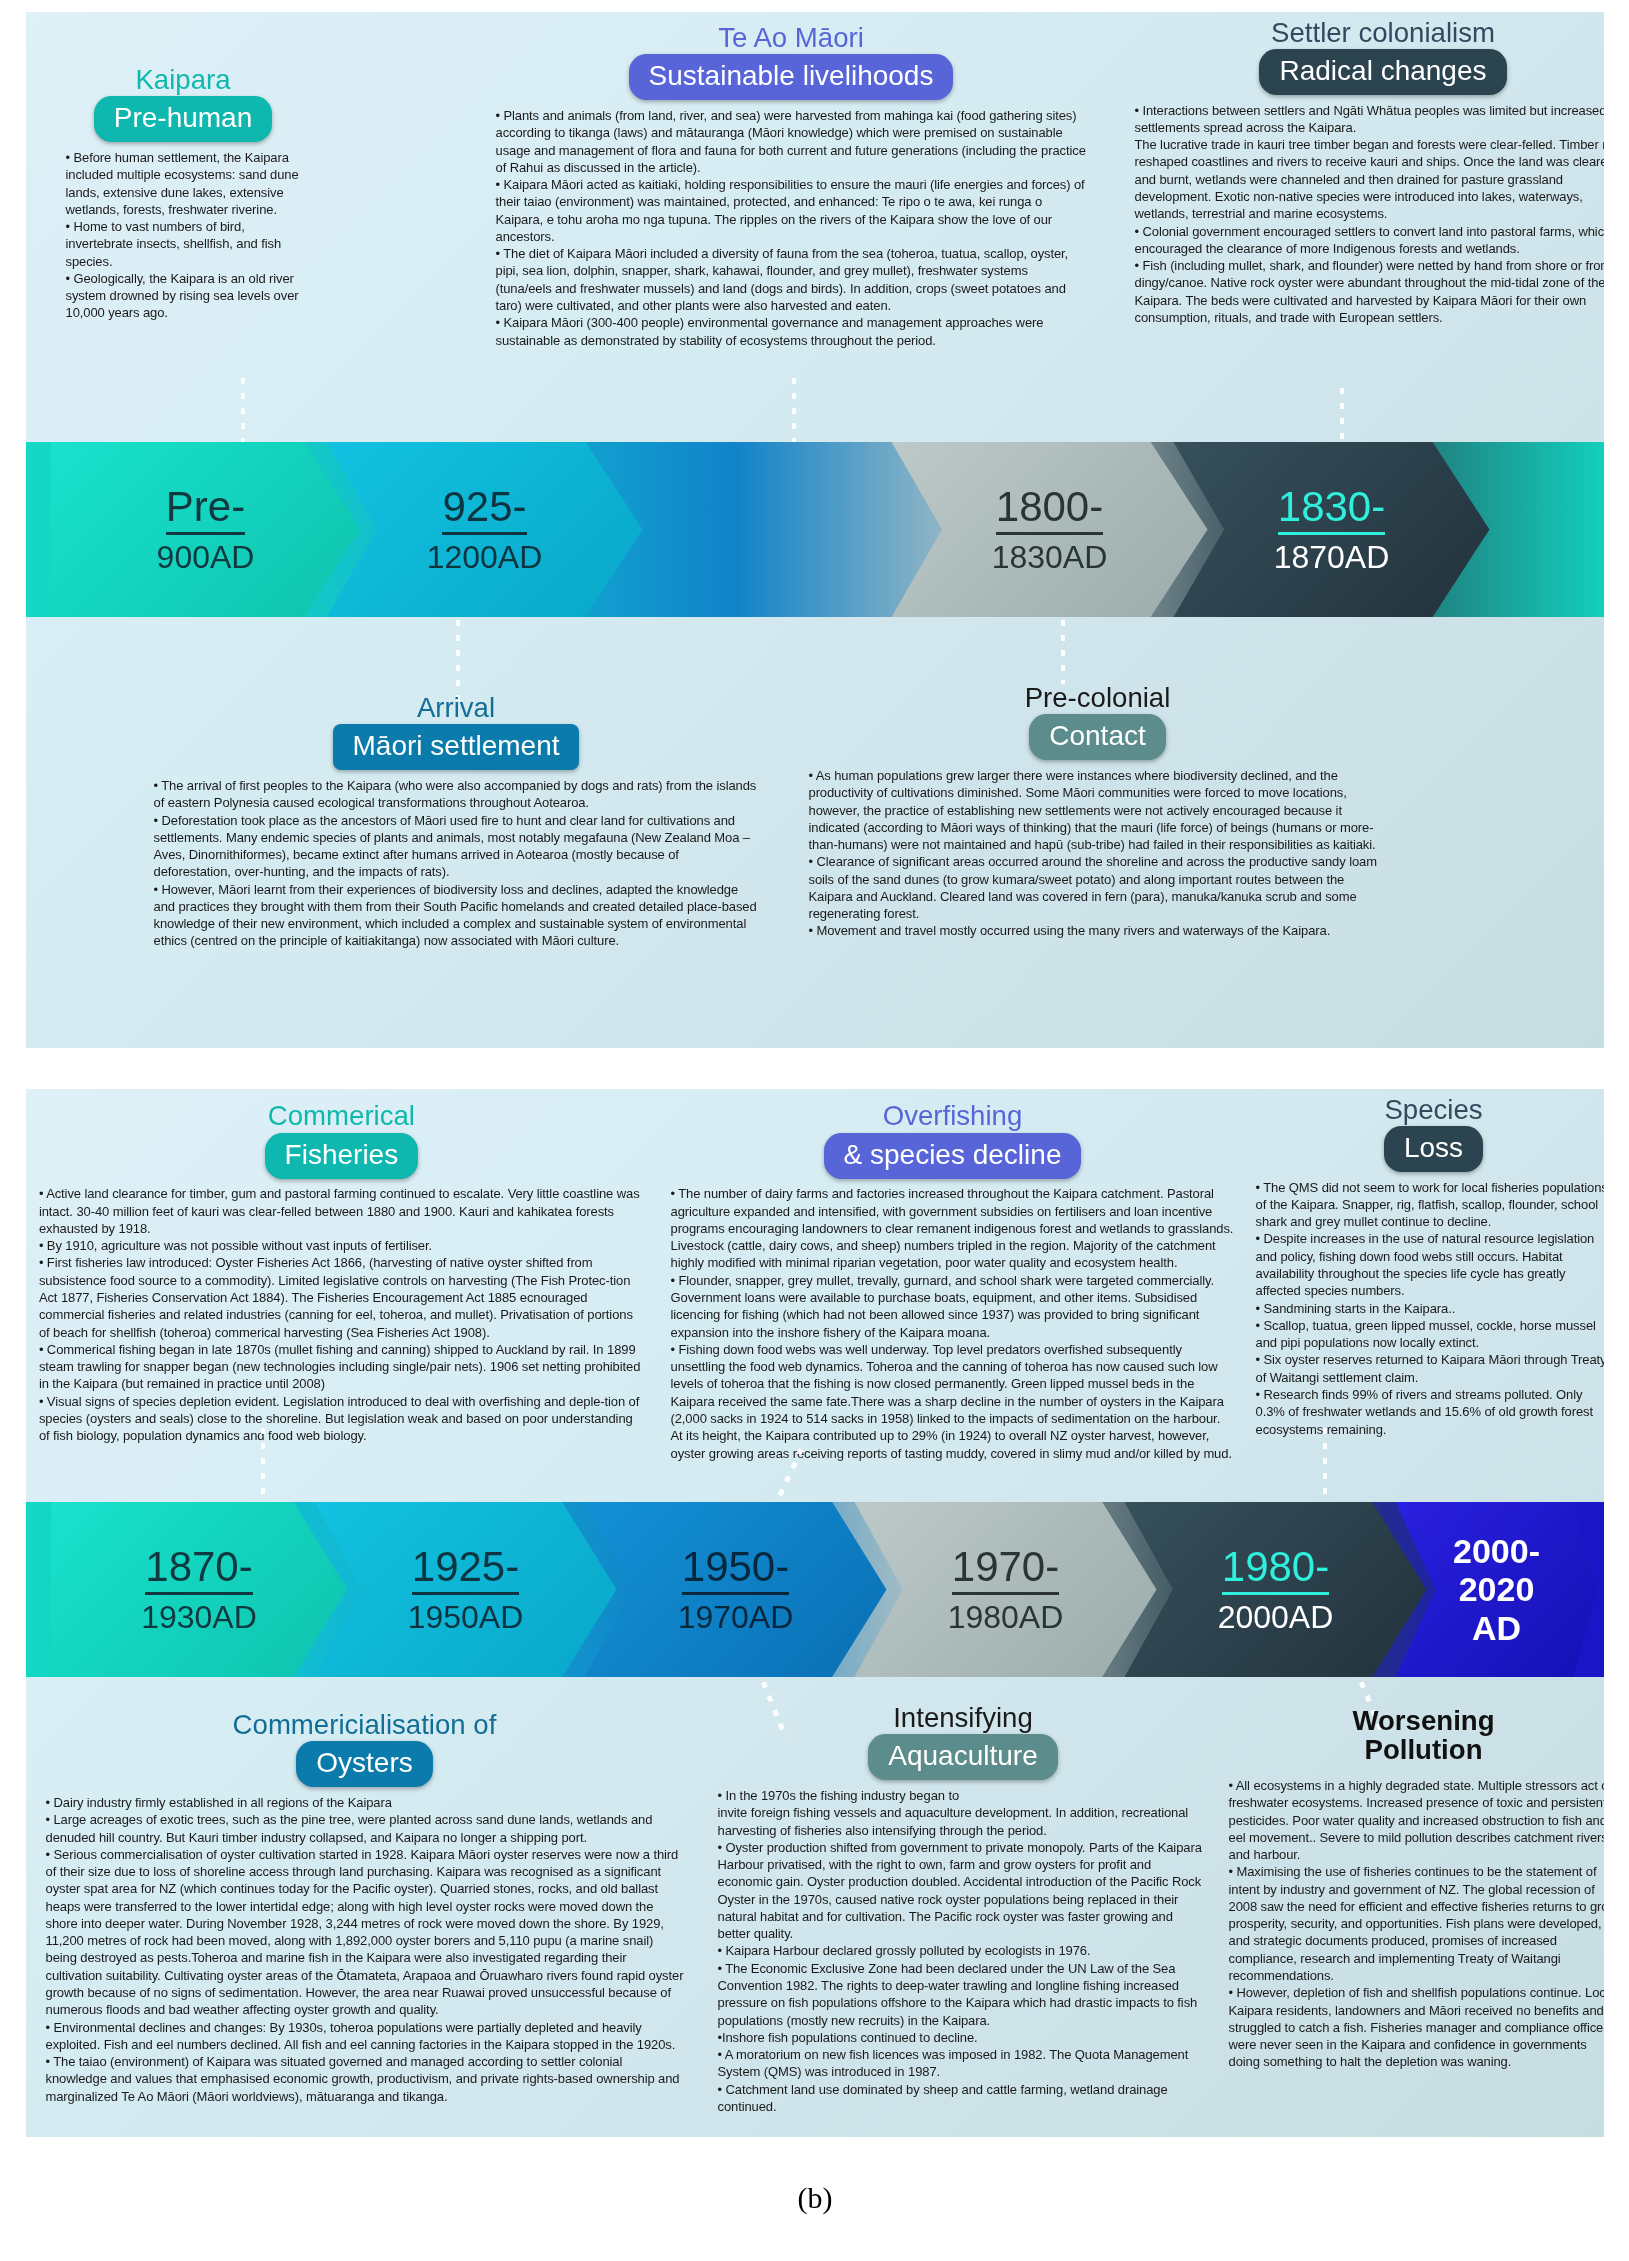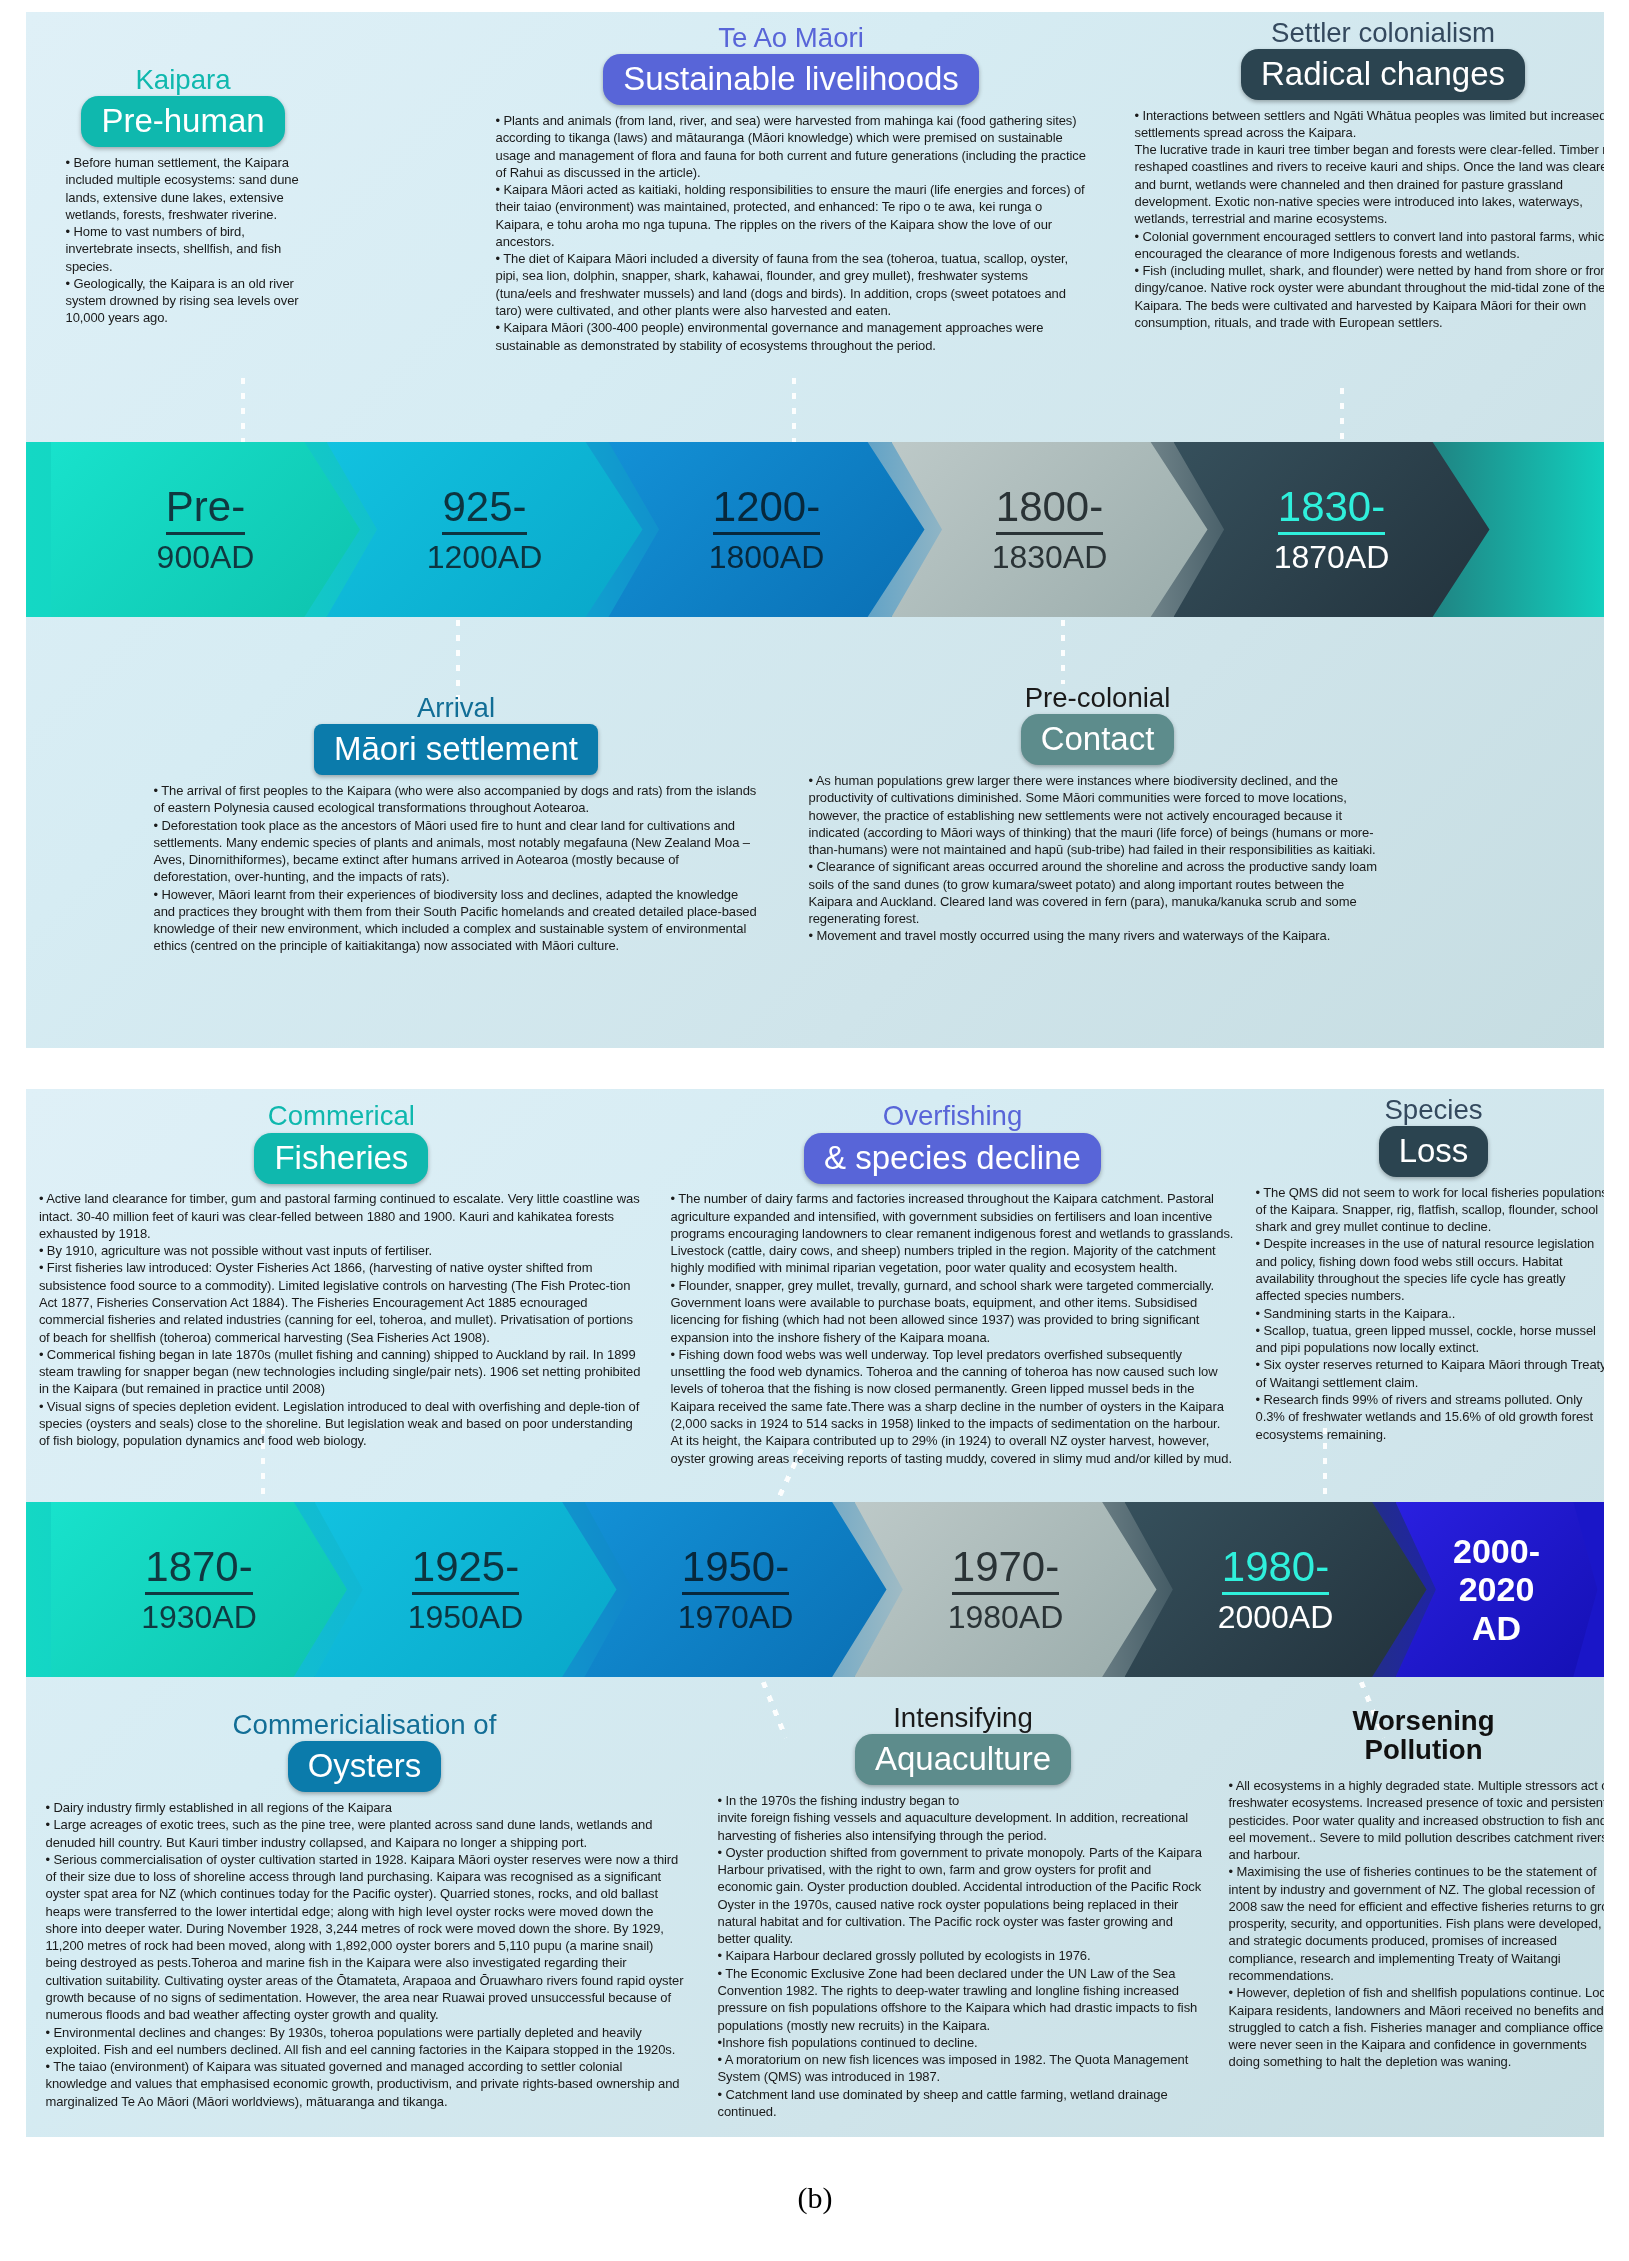--- a/index.html
+++ b/index.html
@@ -31,21 +31,21 @@
     line-height:1.05;
     font-weight:400;
     white-space:pre-line;
     margin:0 0 1.3px 0;
   }
   .callout .kicker.bold { font-weight:700; color:#111; }
   .pill {
     display:inline-block;
     border-radius:17.5px;
     color:#ffffff;
-    font-size:33px;
+    font-size:28px;
     line-height:1;
     padding:8px 20px 10px 20px;
     box-shadow:0 2px 4px rgba(0,0,0,.30);
     white-space:nowrap;
   }
   .pill-wrap { text-align:center; margin-bottom:6.7px; }
   .body-txt {
     font-size:13px;
     line-height:1.33;
     color:#1a1a1a;
@@ -138,24 +138,20 @@
     <div class="chev first" style="left:25.5px; width:309px; background:linear-gradient(135deg,#18e2cc,#0ec3ae); color:#103840;">
       <div class="yr-top">Pre-</div>
       <div class="yr-bot">900AD</div>
     </div>
 
     <div class="chev" style="left:301px; width:316px; background:linear-gradient(135deg,#12c2e0,#09a7c9); color:#0d3440;">
       <div class="yr-top">925-</div>
       <div class="yr-bot">1200AD</div>
     </div>
 
-    <div class="chev" style="left:583px; width:316px; background:linear-gradient(135deg,#1391d6,#0a6fb4); color:#07283c;">
-      <div class="yr-top">1200-</div>
-      <div class="yr-bot">1800AD</div>
-    </div>
 
     <div class="chev" style="left:866px; width:316px; background:linear-gradient(135deg,#bdc9c8,#9aacab); color:#2a3336;">
       <div class="yr-top">1800-</div>
       <div class="yr-bot">1830AD</div>
     </div>
 
     <div class="chev" style="left:1148px; width:316px; background:linear-gradient(135deg,#36505c,#22323c); color:#ffffff;">
       <div class="yr-top" style="color:#2ff0dc;">1830-</div>
       <div class="yr-bot">1870AD</div>
     </div>

